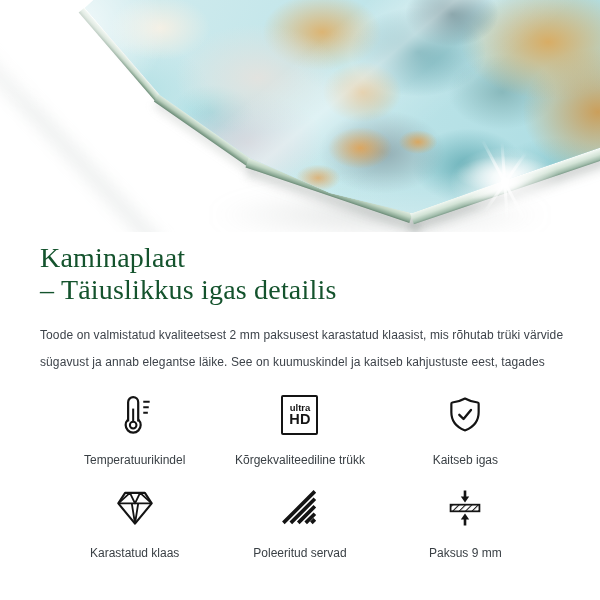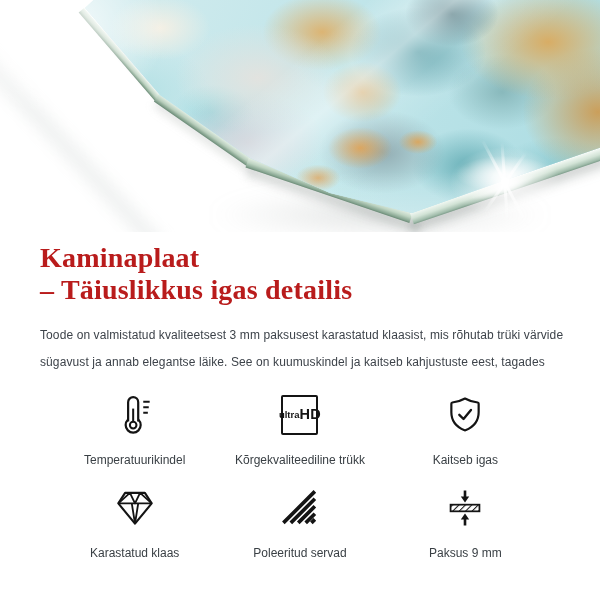--- a/index.html
+++ b/index.html
@@ -68,30 +68,30 @@
     background:radial-gradient(closest-side,rgba(255,255,255,.95),rgba(255,255,255,0));}
   .ray{position:absolute;top:-1.25px;height:2.5px;filter:blur(.4px);
     background:linear-gradient(90deg,rgba(255,255,255,0),rgba(255,255,255,.97),rgba(255,255,255,0));}
   .ray1{left:-48px;width:96px;transform:rotate(62deg);}
   .ray2{left:-36px;width:72px;transform:rotate(-55deg);}
   .ray3{left:-40px;width:80px;transform:rotate(86deg);}
   .core{position:absolute;left:-4px;top:-4px;width:8px;height:8px;border-radius:50%;
     background:#fff;box-shadow:0 0 14px 5px rgba(255,255,255,.95);}
   
   .content{padding:0 40px;}
-  h1.title{margin:10px 0 0;font-family:"Liberation Serif",serif;font-weight:700;
-    font-size:28px;line-height:1.16;color:#b91c1c;letter-spacing:.2px;}
+  h1.title{margin:10px 0 0;font-family:"Liberation Serif",serif;font-weight:400;
+    font-size:28px;line-height:1.16;color:#14532d;letter-spacing:.2px;}
   .desc{margin-top:15px;font-size:12px;line-height:27px;color:#3d434a;letter-spacing:.1px;}
   .desc span{display:block;white-space:nowrap;}
   .features{display:grid;grid-template-columns:repeat(3,1fr);padding:0 12px;margin-top:16px;row-gap:18px;}
   .feature{display:flex;flex-direction:column;align-items:center;}
   .ficon{height:46px;display:flex;align-items:center;justify-content:center;}
   .flabel{margin-top:15px;font-size:12px;color:#3a4045;}
   .uhd-box{width:33px;height:36px;border:2.6px solid #141414;border-radius:2px;
-    display:flex;flex-direction:row;align-items:center;justify-content:center;color:#141414;}
+    display:flex;flex-direction:column;align-items:center;justify-content:center;color:#141414;}
   .uhd-top{font-size:9.5px;font-weight:700;line-height:1;}
   .uhd-bottom{font-size:14.5px;font-weight:800;line-height:1.05;letter-spacing:.3px;}
   svg.icn{display:block;}
 </style>
 </head>
 <body>
 
 <div class="page">
 
   <div class="hero">
@@ -116,21 +116,21 @@
       <span class="ray ray2"></span>
       <span class="ray ray3"></span>
       <span class="core"></span>
     </div>
   </div>
 
   <div class="content">
     <h1 class="title"><span>Kaminaplaat</span><br><span>– Täiuslikkus igas detailis</span></h1>
 
     <div class="desc">
-      <span>Toode on valmistatud kvaliteetsest 3 mm paksusest karastatud klaasist, mis rõhutab trüki värvide</span>
+      <span>Toode on valmistatud kvaliteetsest 2 mm paksusest karastatud klaasist, mis rõhutab trüki värvide</span>
       <span>sügavust ja annab elegantse läike. See on kuumuskindel ja kaitseb kahjustuste eest, tagades</span>
     </div>
 
     <div class="features">
 
       <div class="feature">
         <div class="ficon">
           <svg class="icn" width="44" height="44" viewBox="0 0 48 48" fill="none" stroke="#141414" stroke-width="2.4">
             <circle cx="22" cy="35" r="8.2" fill="#fff"></circle>
             <path d="M16.5 31 L16.5 10 A5.5 5.5 0 0 1 27.5 10 L27.5 31" fill="#fff"></path>

